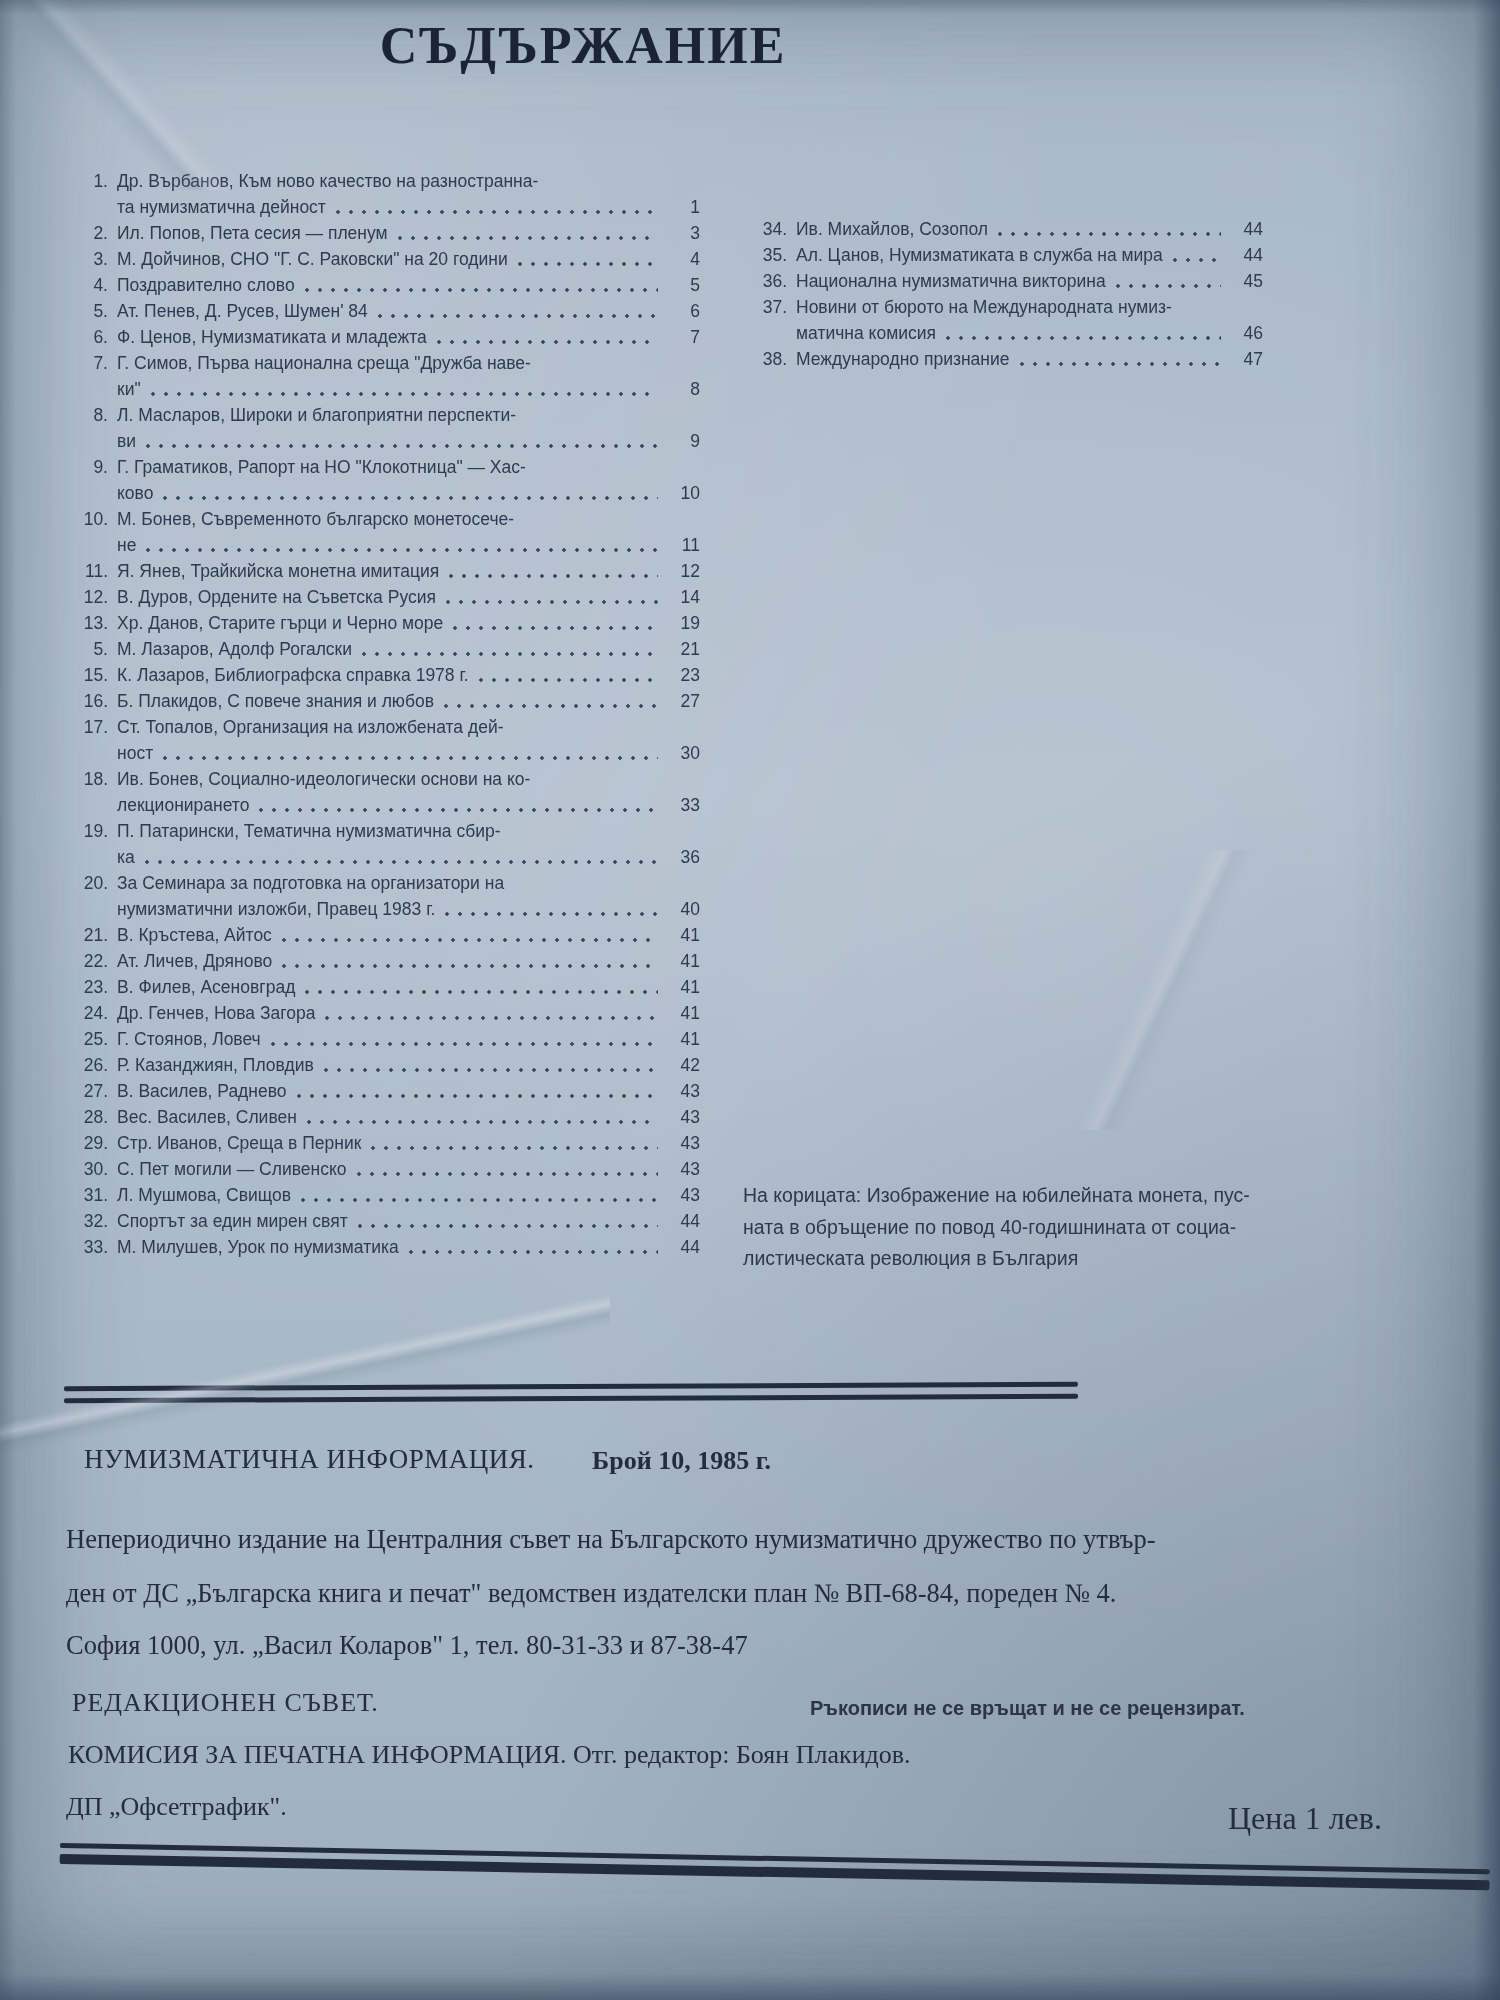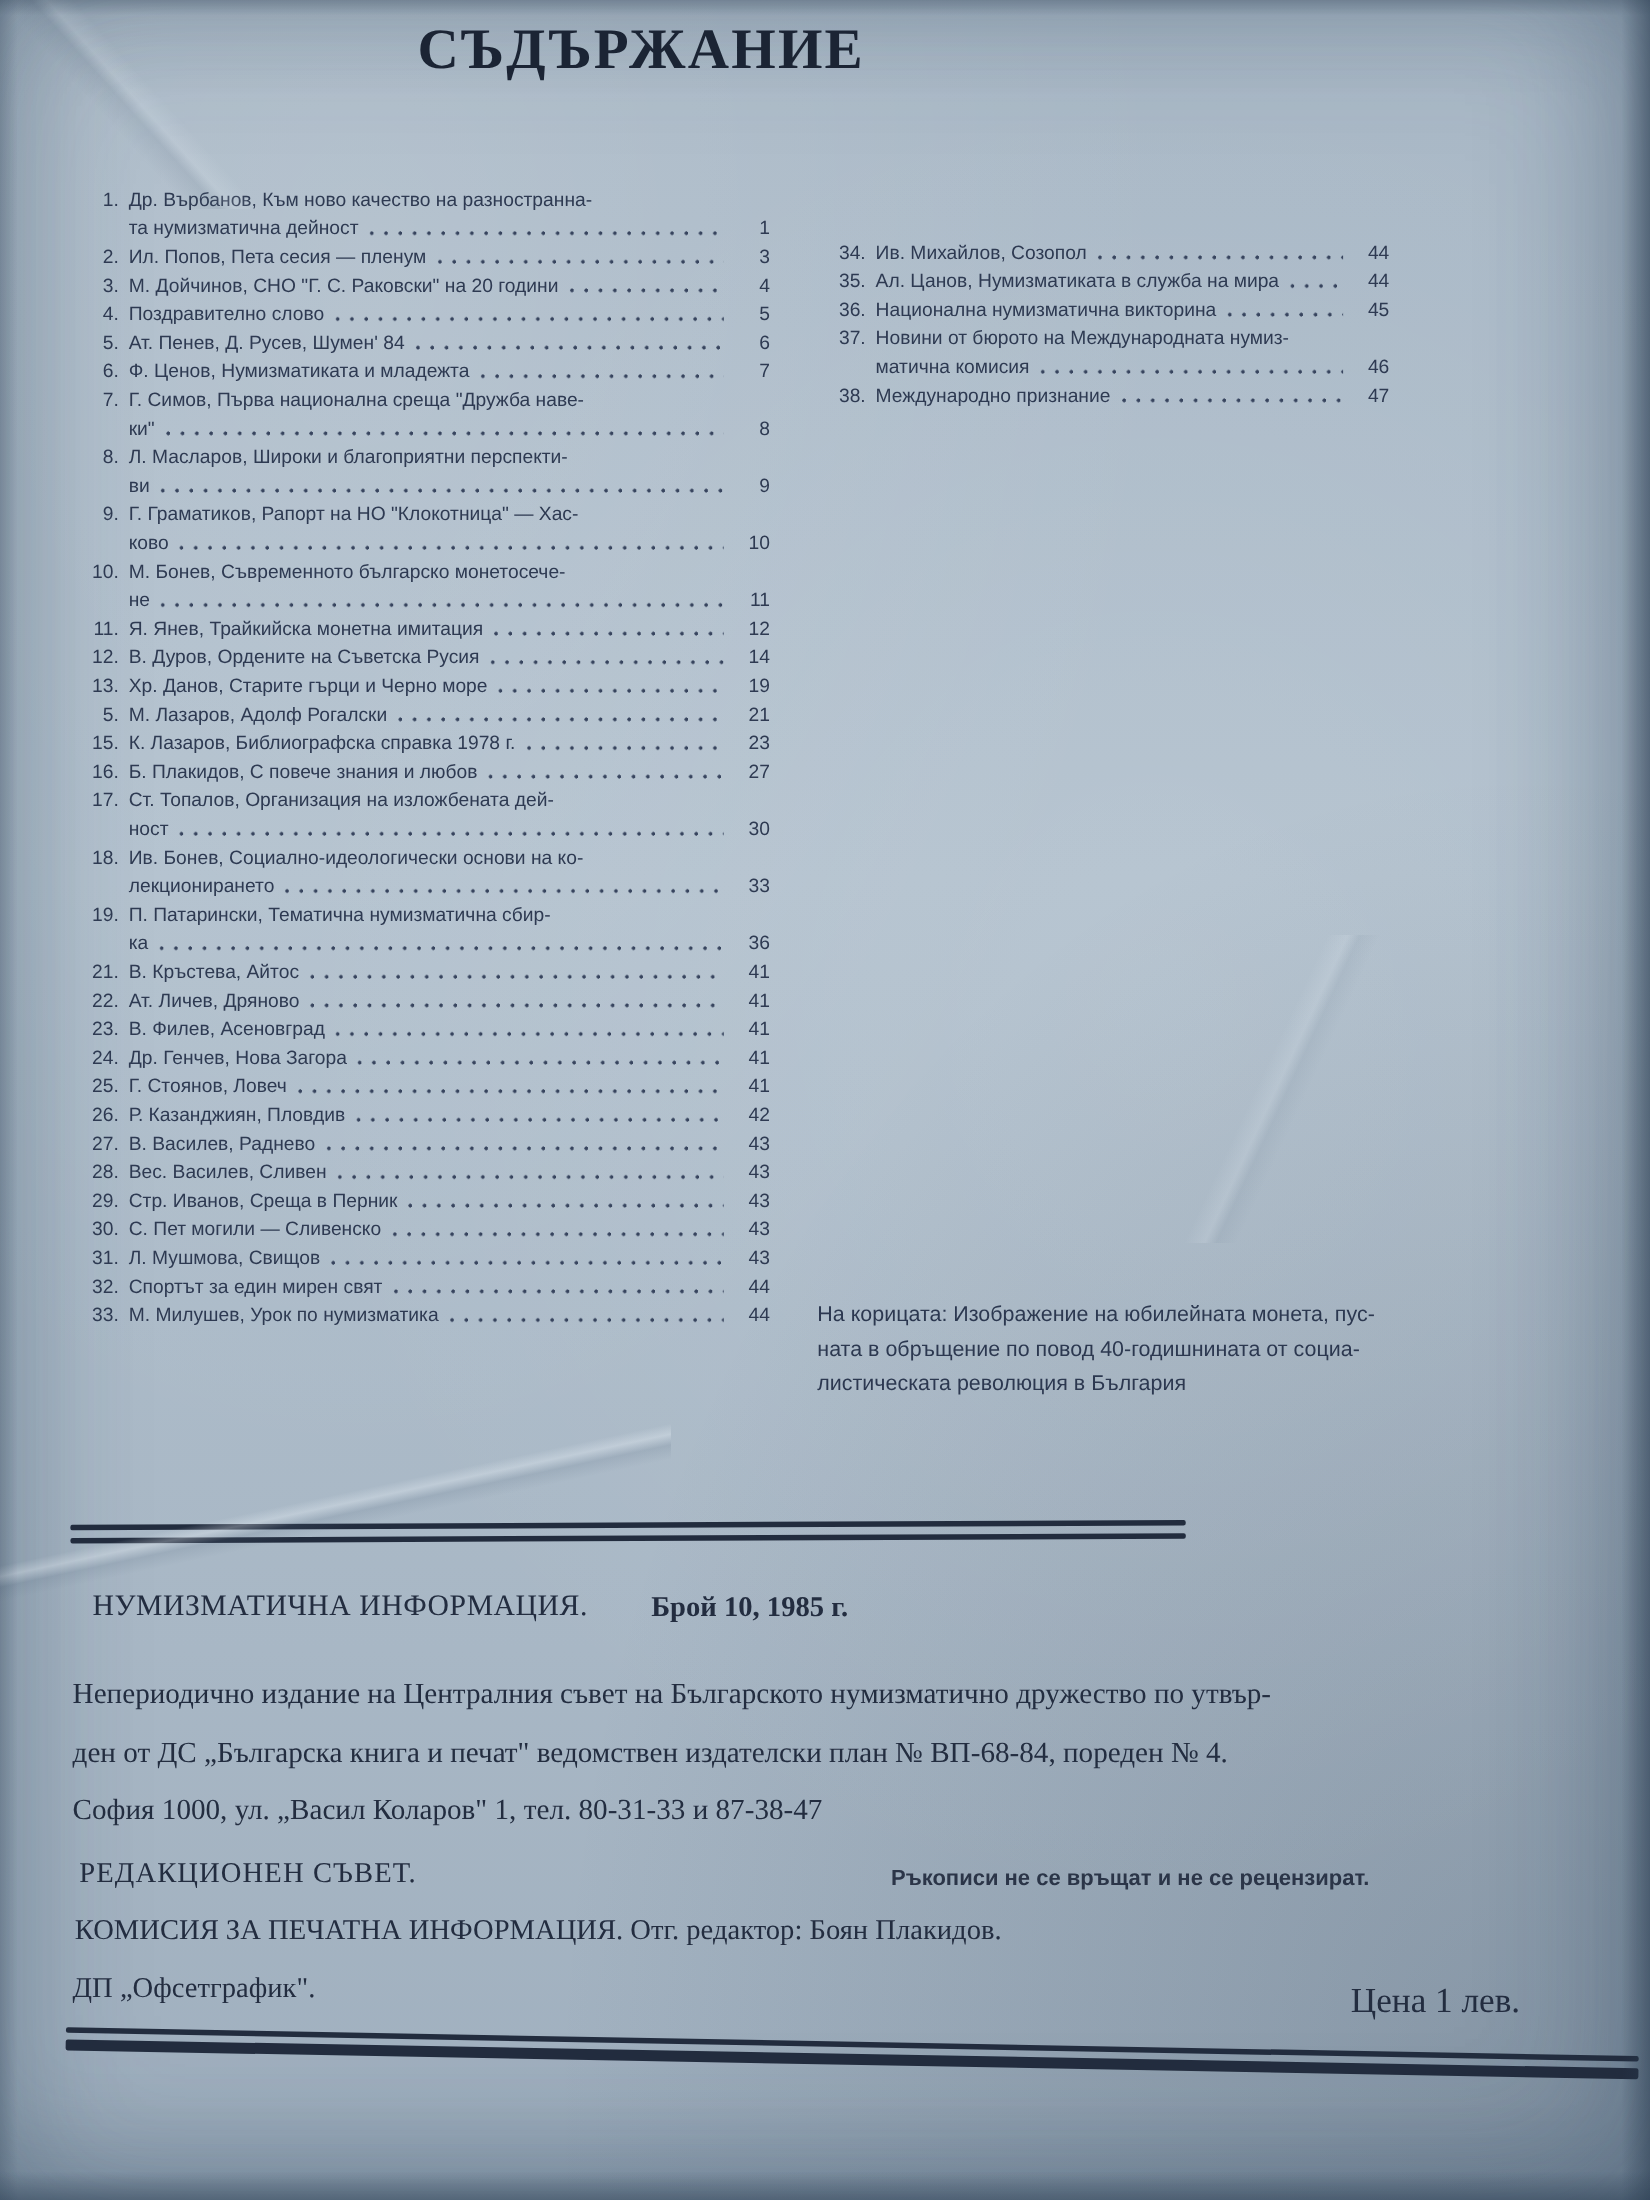--- a/index.html
+++ b/index.html
@@ -267,20 +267,32 @@
         </div>
         <div class="toc-line">
           <span class="num"></span>
           <span class="txt">ка</span>
           <span class="dots"></span>
           <span class="pg">36</span>
         </div>
       </div>
       <div class="toc-entry">
         <div class="toc-line">
+          <span class="num">20.</span>
+          <span class="txt">За Семинара за подготовка на организатори на</span>
+        </div>
+        <div class="toc-line">
+          <span class="num"></span>
+          <span class="txt">нумизматични изложби, Правец 1983 г.</span>
+          <span class="dots"></span>
+          <span class="pg">40</span>
+        </div>
+      </div>
+      <div class="toc-entry">
+        <div class="toc-line">
           <span class="num">21.</span>
           <span class="txt">В. Кръстева, Айтос</span>
           <span class="dots"></span>
           <span class="pg">41</span>
         </div>
       </div>
       <div class="toc-entry">
         <div class="toc-line">
           <span class="num">22.</span>
           <span class="txt">Ат. Личев, Дряново</span>

